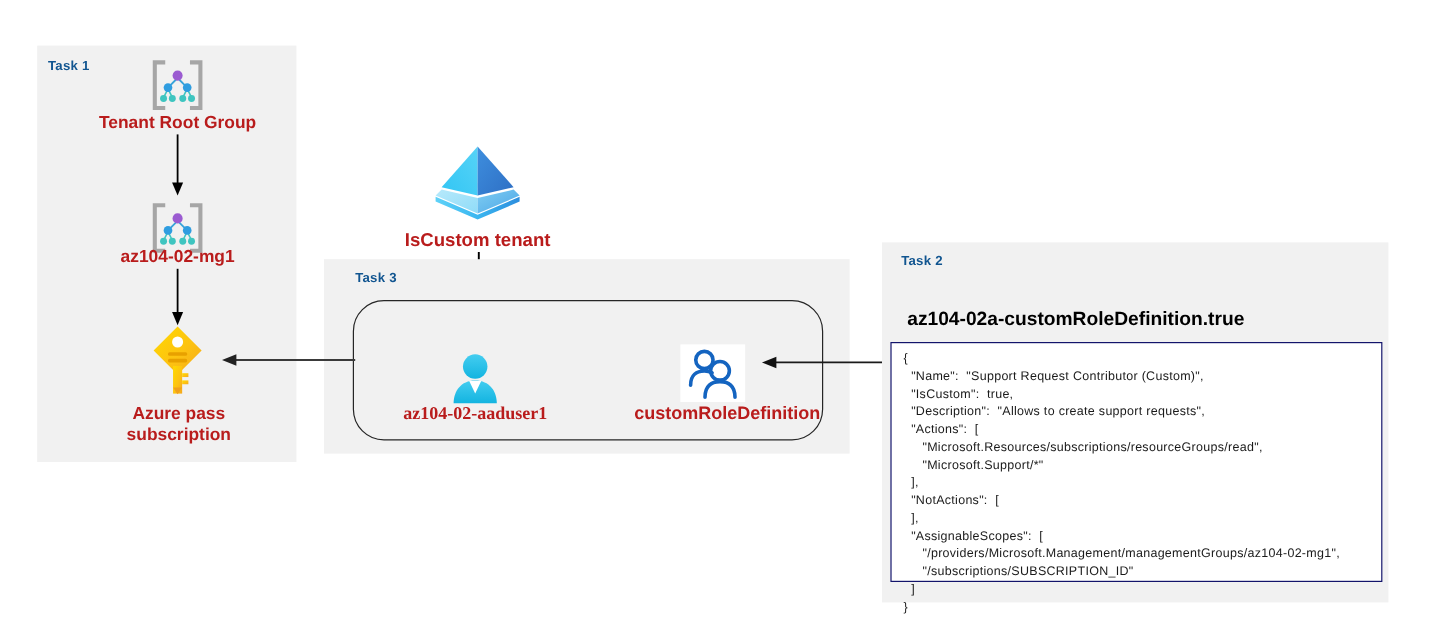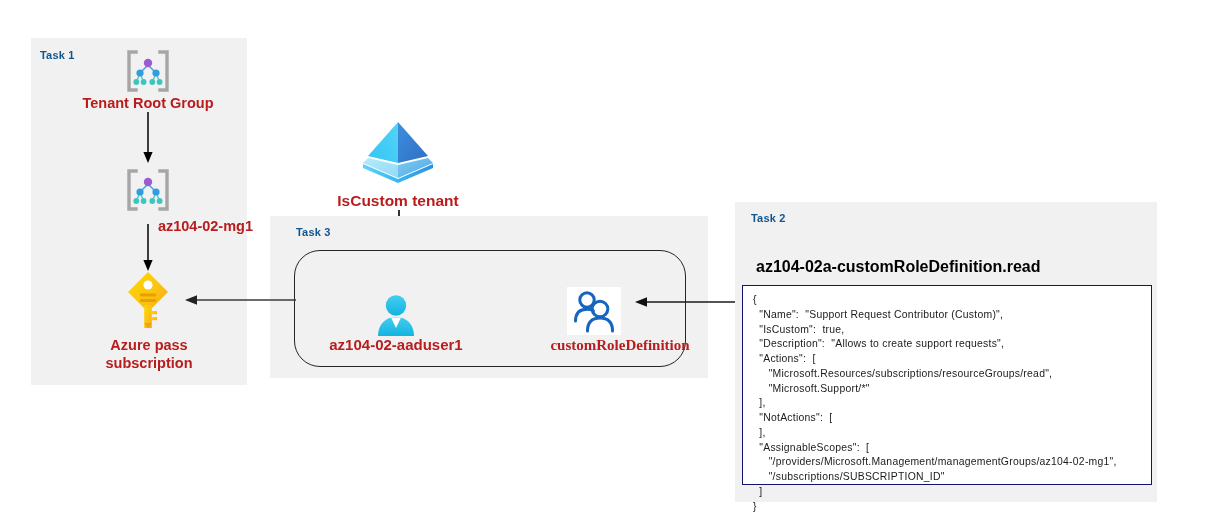--- a/index.html
+++ b/index.html
@@ -123,21 +123,21 @@
       <circle cx="24" cy="14" r="4.2" fill="#9b5bd1"></circle>
       <circle cx="16" cy="24" r="3.6" fill="#2f9de0"></circle>
       <circle cx="32" cy="24" r="3.6" fill="#2f9de0"></circle>
       <circle cx="12.3" cy="33" r="2.9" fill="#3fc5c0"></circle>
       <circle cx="19.6" cy="33" r="2.9" fill="#3fc5c0"></circle>
       <circle cx="28.3" cy="33" r="2.9" fill="#3fc5c0"></circle>
       <circle cx="35.6" cy="33" r="2.9" fill="#3fc5c0"></circle>
     </svg>
   </div>
 
-  <div class="node-label" style="left:43px; top:217px; width:210px;text-align:right;">az104-02-mg1</div>
+  <div class="node-label" style="left:43px; top:205px; width:210px;">az104-02-mg1</div>
 
   <svg class="arrow-svg" style="left:140px; top:224px;" width="18" height="50">
     <line x1="8" y1="0" x2="8" y2="38" stroke="#000" stroke-width="1.5"></line>
     <polygon points="8,47 3.4,36 12.6,36" fill="#000"></polygon>
   </svg>
 
   <div class="icon-box" style="left:126px; top:271px; width:44px; height:58px;">
     <svg width="44" height="58" viewBox="0 0 44 58">
       <defs>
         <linearGradient id="keyGrad" x1="0" y1="0" x2="1" y2="1">
@@ -213,48 +213,48 @@
           <stop offset="0%" stop-color="#44cdf0"></stop>
           <stop offset="100%" stop-color="#13b4e0"></stop>
         </linearGradient>
       </defs>
       <circle cx="23" cy="11.5" r="10.2" fill="url(#ug)"></circle>
       <path d="M23 23 C11 23 5 32 5 42 L41 42 C41 32 35 23 23 23 Z" fill="url(#ug)"></path>
       <polygon points="18,23.4 23,34 28,23.4" fill="#ffffff"></polygon>
     </svg>
   </div>
 
-  <div class="node-label" style="left:296px; top:336px; width:200px; font-size:15px;">az104-02-aaduser1</div>
+  <div class="node-label" style="left:296px; top:336px; width:200px; font-size:15px;font-family:Liberation Serif, serif;">az104-02-aaduser1</div>
 
   <div class="icon-box" style="left:567px; top:287px; width:54px; height:48px; background:#ffffff;">
     <svg width="54" height="48" viewBox="0 0 54 48">
       <circle cx="20" cy="13" r="7.2" fill="none" stroke="#1464c0" stroke-width="3"></circle>
       <path d="M8.5 34 C8.5 25.5 13.5 22.2 20 22.2 C22.4 22.2 24.6 22.7 26.4 23.7" fill="none" stroke="#1464c0" stroke-width="3" stroke-linecap="round"></path>
       <circle cx="33" cy="22" r="7.8" fill="none" stroke="#1464c0" stroke-width="3"></circle>
       <path d="M20.5 44 C20.5 34.5 26 31 33 31 C40 31 45.5 34.5 45.5 44" fill="none" stroke="#1464c0" stroke-width="3" stroke-linecap="round"></path>
     </svg>
   </div>
 
-  <div class="node-label" style="left:520px; top:336px; width:200px; font-size:15px;font-family:Liberation Serif, serif;">customRoleDefinition</div>
+  <div class="node-label" style="left:506px; top:336px; width:200px; font-size:15px;">customRoleDefinition</div>
 
   <svg class="arrow-svg" style="left:183px; top:292px;" width="116" height="16">
     <line x1="113" y1="8" x2="12" y2="8" stroke="#3a3a3a" stroke-width="1.6"></line>
     <polygon points="2,8 14,3.2 14,12.8" fill="#222"></polygon>
   </svg>
 
   <svg class="arrow-svg" style="left:633px; top:294px;" width="110" height="16">
     <line x1="108" y1="8" x2="12" y2="8" stroke="#1a1a1a" stroke-width="1.5"></line>
     <polygon points="2,8 14,3.2 14,12.8" fill="#111"></polygon>
   </svg>
 
   <div class="panel" style="left:735px; top:202px; width:422px; height:300px;"></div>
 
   <div class="task-label" style="left:751px; top:212px;">Task 2</div>
 
-  <div class="file-title" style="left:756px; top:258px;">az104-02a-customRoleDefinition.read</div>
+  <div class="file-title" style="left:756px; top:258px;">az104-02a-customRoleDefinition.true</div>
 
   <div class="json-box" style="left:742px; top:285px; width:410px; height:200px;">
     <div class="json-text">{
   "Name":  "Support Request Contributor (Custom)",
   "IsCustom":  true,
   "Description":  "Allows to create support requests",
   "Actions":  [
      "Microsoft.Resources/subscriptions/resourceGroups/read",
      "Microsoft.Support/*"
   ],

